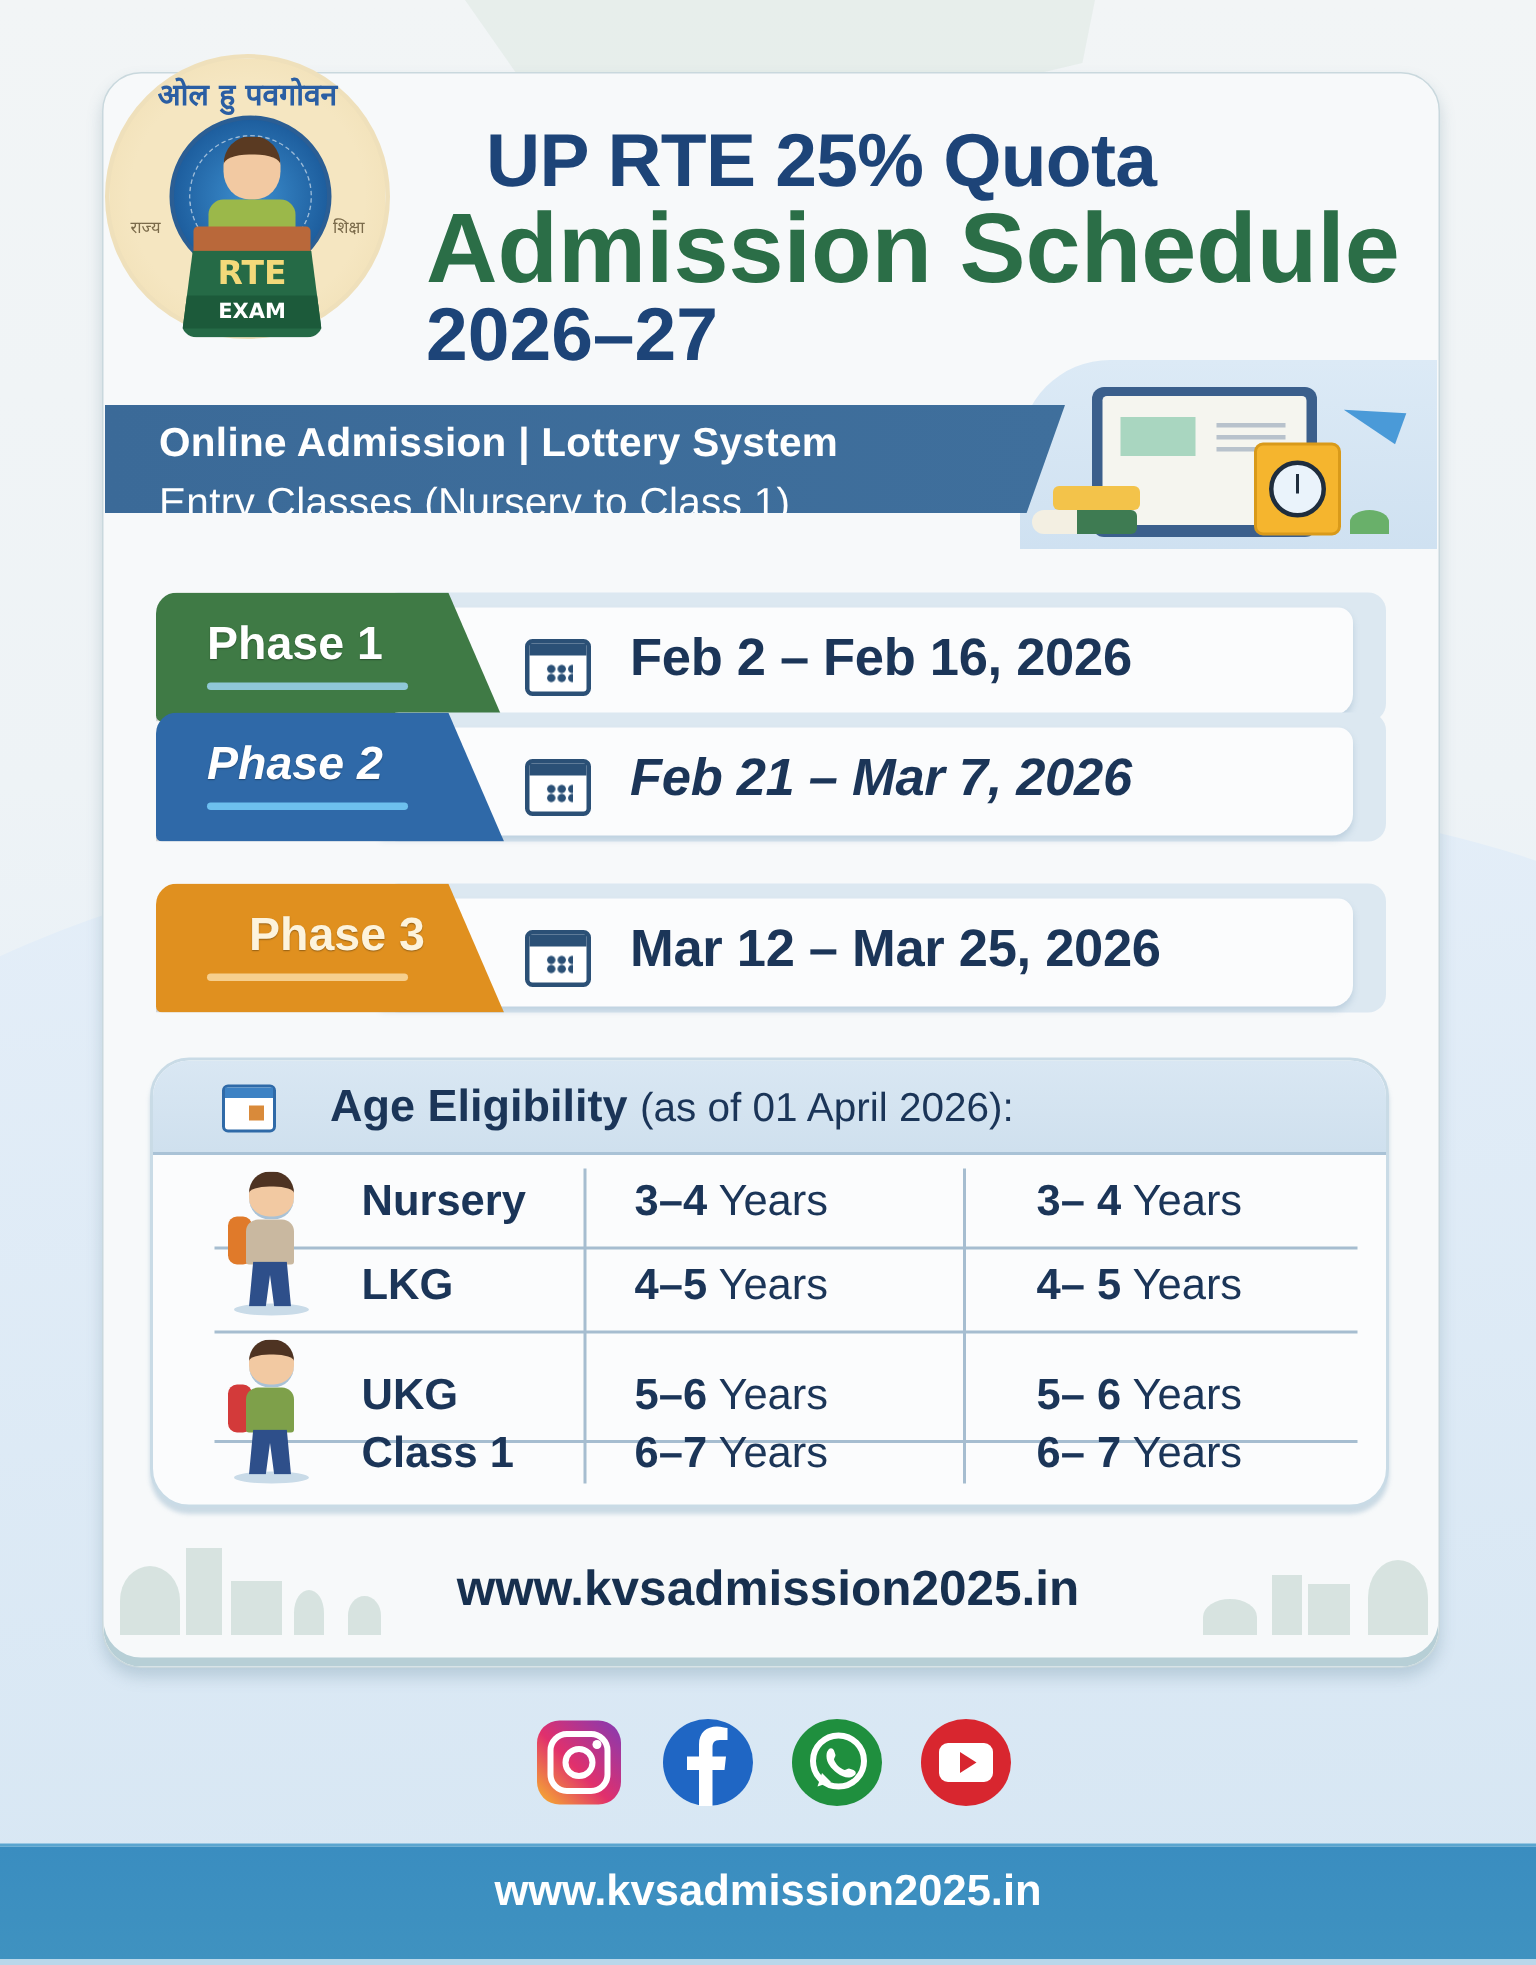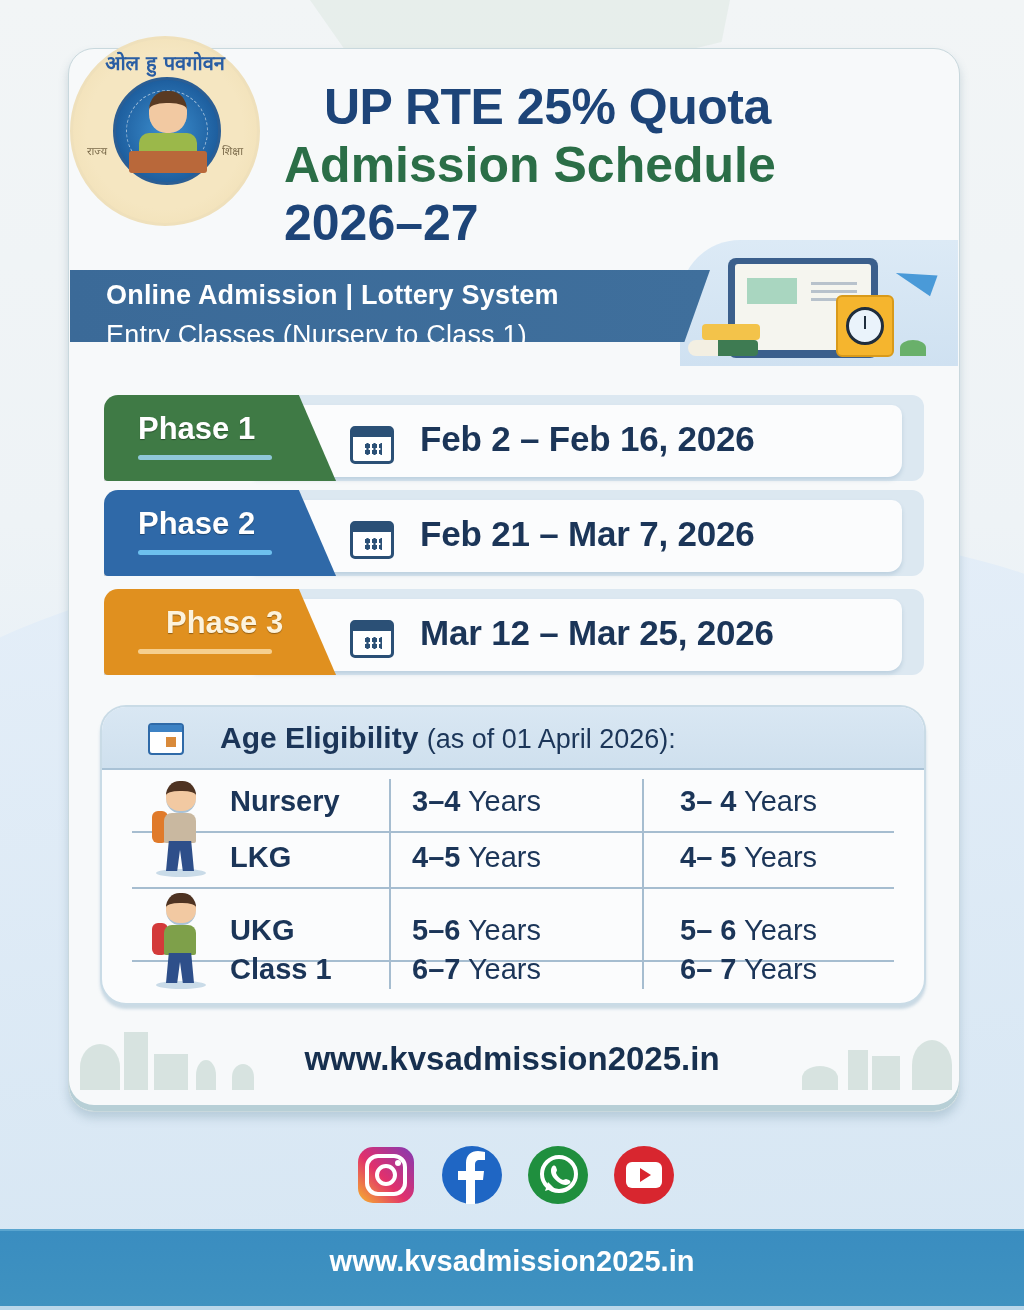--- a/index.html
+++ b/index.html
@@ -66,21 +66,21 @@
     background: #256a46; border-radius: 4px 4px 10px 10px;
     clip-path: polygon(8% 0, 92% 0, 100% 100%, 0 100%);
     text-align: center; z-index: 3;
   }
   .logo-badge .rte { color: #f3d97a; font-weight: bold; font-size: 22px; line-height: 28px; margin-top: 2px; display: block; }
   .logo-badge .exam { color: #fff; font-weight: bold; font-size: 14px; display: block; background: #1c5a3a; line-height: 22px; }
 
   
   .title { position: absolute; left: 284px; top: 78px; z-index: 3; }
   .title .l1 { font-family: "Liberation Sans", sans-serif; font-weight: bold; font-size: 50px; color: #1d4478; line-height: 58px; letter-spacing: -0.5px; margin-left: 40px; }
-  .title .l2 { font-family: "Liberation Sans", sans-serif; font-weight: bold; font-size: 50px; color: #2b6e47; line-height: 58px; }
+  .title .l2 { font-family: "Liberation Sans", sans-serif; font-weight: bold; font-size: 66px; color: #2b6e47; line-height: 58px; }
   .title .l3 { font-family: "Liberation Sans", sans-serif; font-weight: bold; font-size: 50px; color: #1d4478; line-height: 58px; }
 
   
   .banner {
     position: absolute; left: 70px; top: 270px; width: 640px; height: 72px;
     background: linear-gradient(90deg, #3b6a98, #3f6f9c);
     clip-path: polygon(0 0, 100% 0, 96% 100%, 0 100%);
     z-index: 2;
   }
   .banner-illus-bg {
@@ -173,21 +173,21 @@
     position: absolute; left: 46px; top: 16px; width: 36px; height: 32px; border: 2px solid #2f6aa8; border-radius: 4px; background: #fff;
   }
   .age .head .hcal::before { content: ""; position: absolute; left: 0; top: 0; right: 0; height: 7px; background: #3d82c4; }
   .age .head .hcal::after { content: ""; position: absolute; left: 16px; top: 12px; width: 10px; height: 10px; background: #d98a3a; }
   .age .head .htitle {
     position: absolute; left: 118px; top: 14px; color: #1b3558; font-family: "Liberation Sans", sans-serif;
     font-size: 30px; font-weight: bold;
   }
   .age .head .hsub { font-weight: normal; font-size: 27px; }
   .age .row {
-    position: absolute; left: 30px; width: 762px; height: 56px;
+    position: absolute; left: 41px; width: 762px; height: 56px;
   }
   .age .row.sep { border-bottom: 2px solid #a6bdd0; }
   .age .cls {
     position: absolute; left: 98px; top: 8px; color: #1b3558; font-family: "Liberation Sans", sans-serif;
     font-weight: bold; font-size: 29px;
   }
   .age .v1, .age .v2 {
     position: absolute; top: 8px; color: #1b3558; font-family: "Liberation Sans", sans-serif; font-size: 29px;
   }
   .age .v1 { left: 280px; }
@@ -239,20 +239,24 @@
 <div class="card"></div>
 
 <div class="logo">
   <div class="logo-arc-text">ओल हु पवगोवन</div>
   <div class="logo-globe"></div>
   <div class="logo-kid-head"></div>
   <div class="logo-kid-body"></div>
   <div class="logo-desk"></div>
   <div class="logo-side" style="left:14px;">राज्य</div>
   <div class="logo-side" style="right:14px;">शिक्षा</div>
+  <div class="logo-badge">
+    <span class="rte">RTE</span>
+    <span class="exam">EXAM</span>
+  </div>
 </div>
 
 <div class="title">
   <div class="l1">UP RTE 25% Quota</div>
   <div class="l2">Admission Schedule</div>
   <div class="l3">2026–27</div>
 </div>
 
 <div class="banner-illus-bg"></div>
 <div class="banner">
@@ -278,21 +282,21 @@
   <div class="tag" style="background:#3f7a45;">
     <div class="tag-label">Phase 1</div>
     <div class="tag-line" style="background:#8fc7d8;"></div>
   </div>
   <div class="cal">
       <div class="dots"></div>
     </div>
   <div class="date-text">Feb 2 – Feb 16, 2026</div>
 </div>
 
-<div class="phase" style="top:490px;">
+<div class="phase" style="top:475px;font-style:italic;">
   <div class="date-box"></div>
   <div class="date-inner"></div>
   <div class="tag" style="background:#2f69a8;">
     <div class="tag-label">Phase 2</div>
     <div class="tag-line" style="background:#6dc0ee;"></div>
   </div>
   <div class="cal">
       <div class="dots"></div>
     </div>
   <div class="date-text">Feb 21 – Mar 7, 2026</div>

